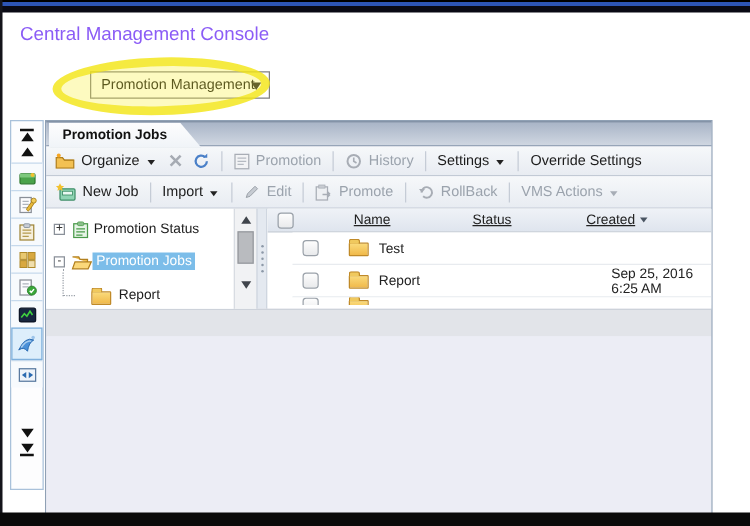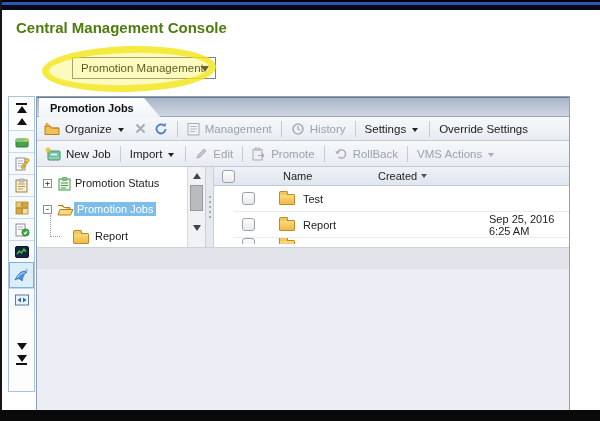--- a/index.html
+++ b/index.html
@@ -6,21 +6,21 @@
   html,body { background:#fff; }
   body { font-family:"Liberation Sans", sans-serif; }
   .screen { position:relative; width:600px; height:421px; background:#fff; overflow:hidden; }
 
   
   .top-bar { position:absolute; left:0; top:0; width:600px; height:10px;
     background:linear-gradient(#000 0 2px, #2d55b5 2px 5px, #0a0a14 5px 100%); }
   .bottom-bar { position:absolute; left:0; top:410px; width:600px; height:11px; background:#0a0a0a; }
   .left-strip { position:absolute; left:0; top:0; width:2px; height:421px; background:#14141a; }
 
-  .page-title { position:absolute; left:16px; top:19px; font-size:15px; font-weight:bold; color:#4d7c0f; }
+  .page-title { position:absolute; left:16px; top:19px; font-size:15px; font-weight:normal; color:#8b5cf6; }
 
   
   .console-select { position:absolute; left:72px; top:57px; width:144px; height:22px; background:#fff;
     border:1px solid #808080; display:flex; align-items:center; padding-left:8px; font-size:11.5px; color:#111; }
   .console-select .caret { position:absolute; right:6px; top:8px; width:0; height:0;
     border-left:4px solid transparent; border-right:4px solid transparent; border-top:6px solid #222; }
   .highlight-marker { position:absolute; left:42px; top:46px; width:174px; height:46px; border-radius:50%;
     border:7px solid rgba(242,228,22,0.75); background:rgba(250,240,60,0.32);
     transform:rotate(-1.5deg); pointer-events:none; z-index:6; }
 
@@ -77,21 +77,21 @@
   .ts-down { position:absolute; top:58px; left:5px; width:0; height:0; border-left:4px solid transparent;
     border-right:4px solid transparent; border-top:6px solid #40454c; }
 
   .splitter { width:9px; background:#e4e9f0; border-left:1px solid #c8d0da; border-right:1px solid #c8d0da;
     display:flex; flex-direction:column; align-items:center; justify-content:center; gap:3px; flex:none; }
   .splitter .dot { width:2px; height:2px; background:#8d99a8; border-radius:50%; }
 
   
   .table { flex:1; background:#fff; font-size:11px; color:#222; overflow:hidden; }
   .thead { display:grid; grid-template-columns:36px 33px 95px 91px 1fr; height:19px;
-    background:linear-gradient(#eff2f7,#dfe5ee); border-bottom:1px solid #c2c9d4; align-items:center; }
+    background:linear-gradient(#eff2f7,#dfe5ee); border-bottom:1px solid #c2c9d4; align-items:center;text-decoration:underline; }
   .trow { display:grid; grid-template-columns:36px 33px 95px 91px 1fr; height:26px;
     border-bottom:1px solid #e8ebef; align-items:center; background:#fff;margin-left:20px; }
   .trow.partial { height:6px; overflow:hidden; border-bottom:none; }
   .cb { width:13px; height:13px; border:1px solid #9aa1a9; border-radius:3px;
     background:linear-gradient(#fdfdfd,#e9eaec); margin-left:8px; }
   .hdr-cell { display:flex; align-items:center; gap:4px; }
   .sort-caret { width:0; height:0; border-left:3.5px solid transparent; border-right:3.5px solid transparent;
     border-top:4.5px solid #4a5562; }
   .folder { position:relative; width:16px; height:11px; margin-left:9px; margin-top:2px;
     background:linear-gradient(#fada7a,#f0b94a); border:1px solid #c08a28; border-radius:1px; }
@@ -228,21 +228,21 @@
           <path d="M11.8 0.8v3.4H8.4z" fill="#4a80c8"></path>
         </svg>
       </span>
       <span class="tsep"></span>
       <span class="ticon">
         <svg width="13" height="14">
           <rect x="1" y="1.5" width="11" height="11.5" fill="#f2f3f5" stroke="#a8adb5"></rect>
           <path d="M3 4.5h7M3 7h7M3 9.5h5" stroke="#b5bac2" stroke-width="1"></path>
         </svg>
       </span>
-      <span class="tlabel disabled">Management</span>
+      <span class="tlabel disabled">Promotion</span>
       <span class="tsep"></span>
       <span class="ticon">
         <svg width="14" height="14" viewBox="0 0 14 14">
           <circle cx="7" cy="7" r="5" fill="none" stroke="#a8adb5" stroke-width="1.6"></circle>
           <path d="M7 4v3l2.2 1.4" stroke="#a8adb5" fill="none" stroke-width="1.3"></path>
         </svg>
       </span>
       <span class="tlabel disabled">History</span>
       <span class="tsep"></span>
       <span class="tlabel">Settings</span>
@@ -342,20 +342,23 @@
       </div>
 
       <div class="table">
         <div class="thead">
           <span class="cb"></span>
           <span></span>
           <span class="hdr-cell">
             <span>Name</span>
           </span>
           <span class="hdr-cell">
+            <span>Status</span>
+          </span>
+          <span class="hdr-cell">
             <span>Created</span>
             <span class="sort-caret"></span>
           </span>
         </div>
 
         <div class="trow">
           <span class="cb"></span>
           <span class="folder"></span>
           <span>Test</span>
           <span></span>

